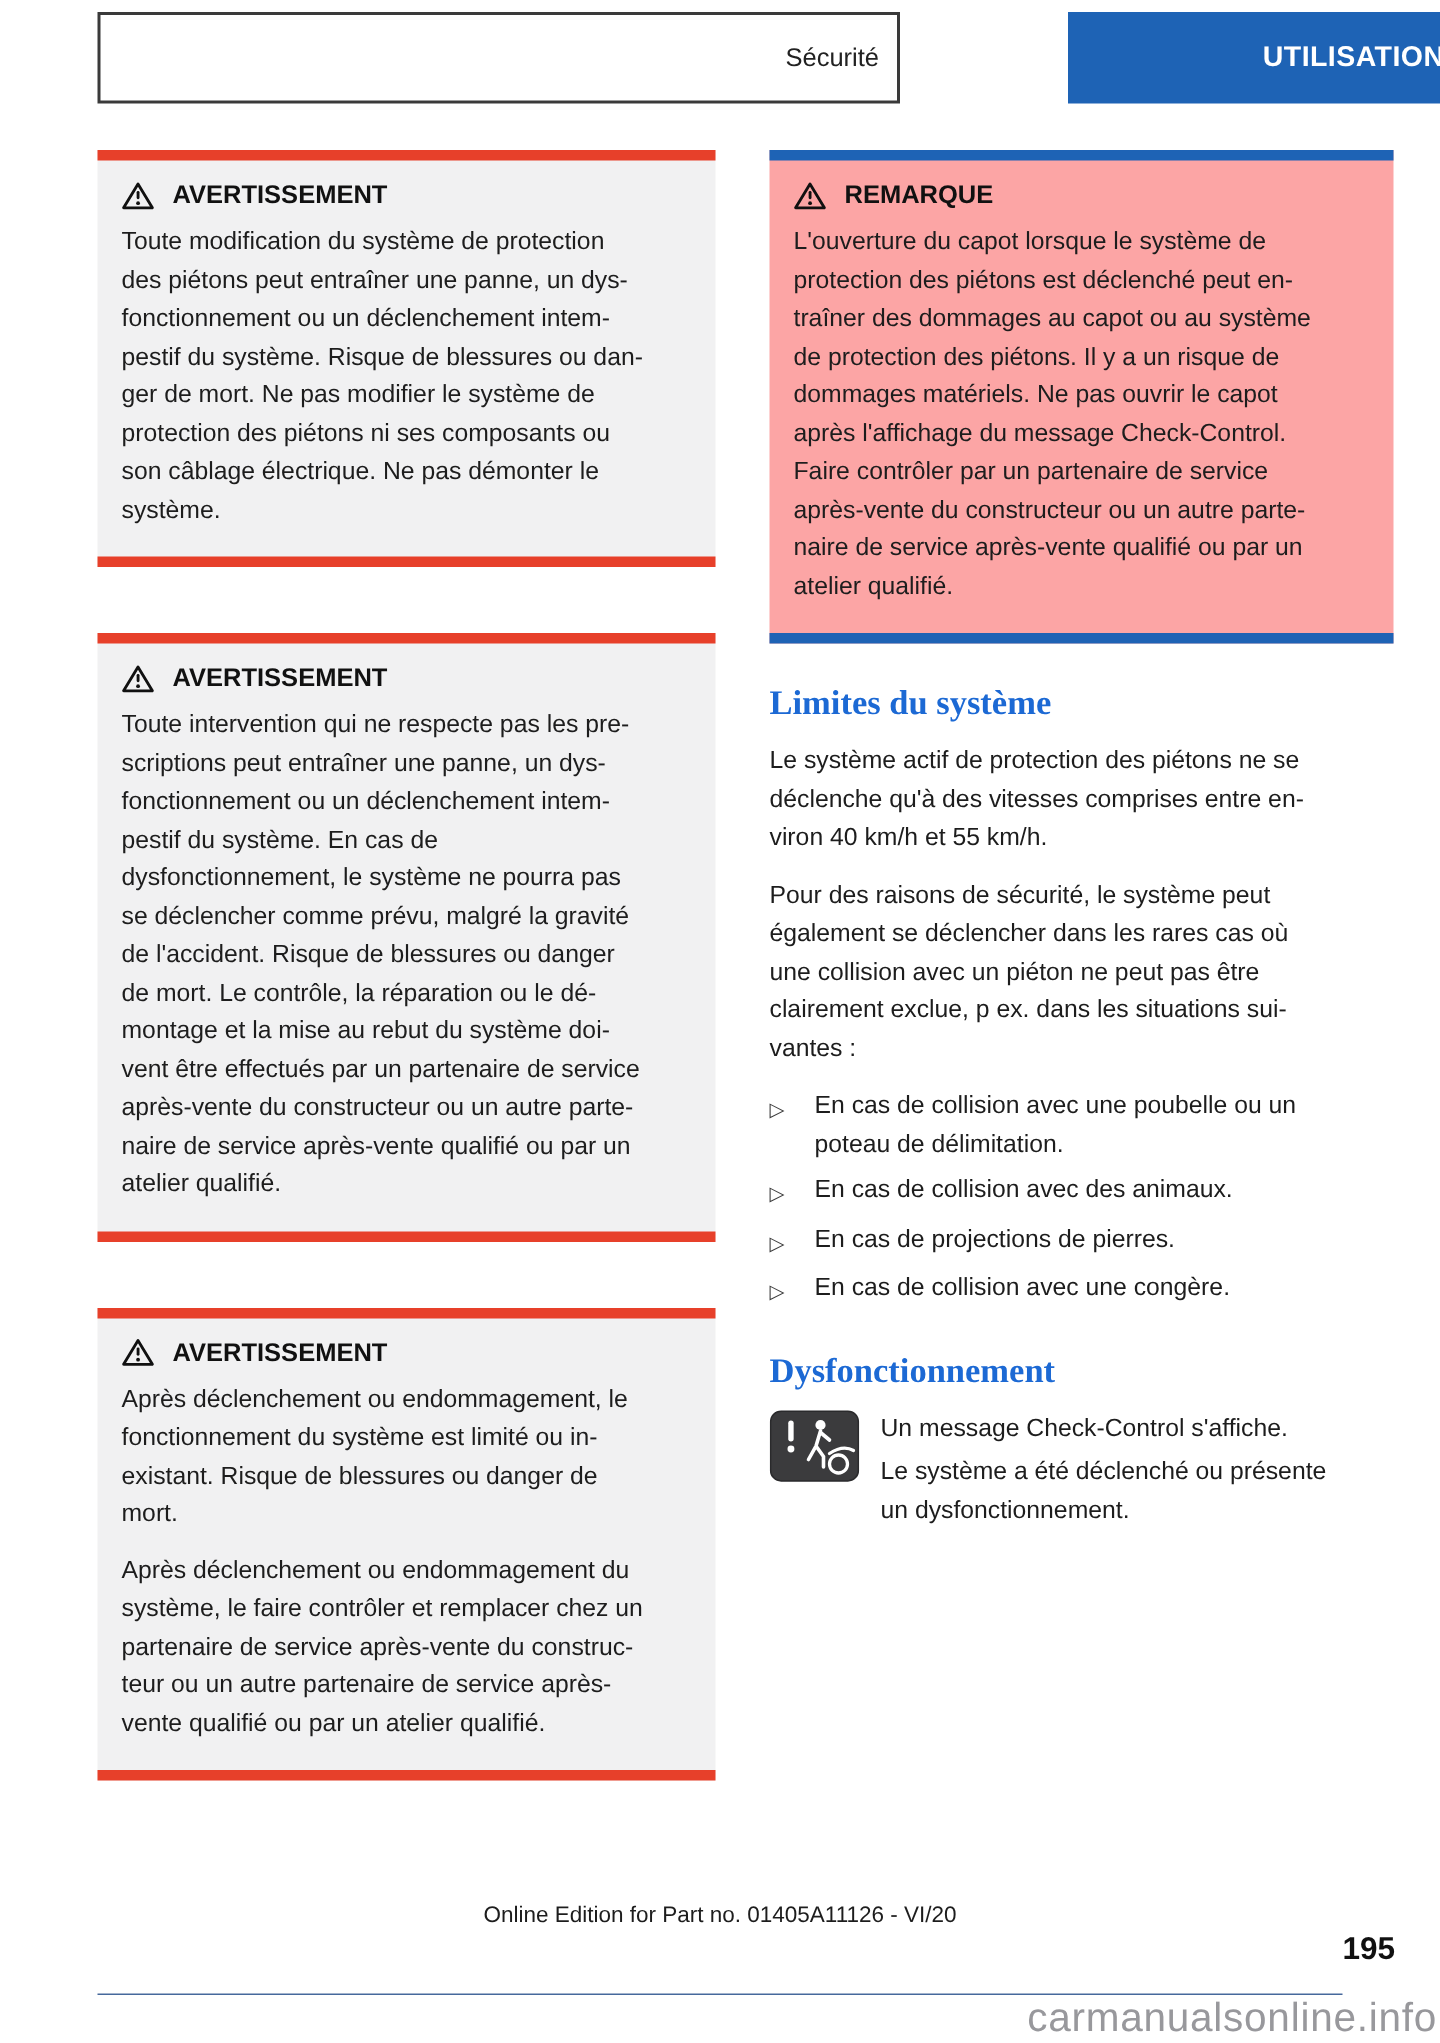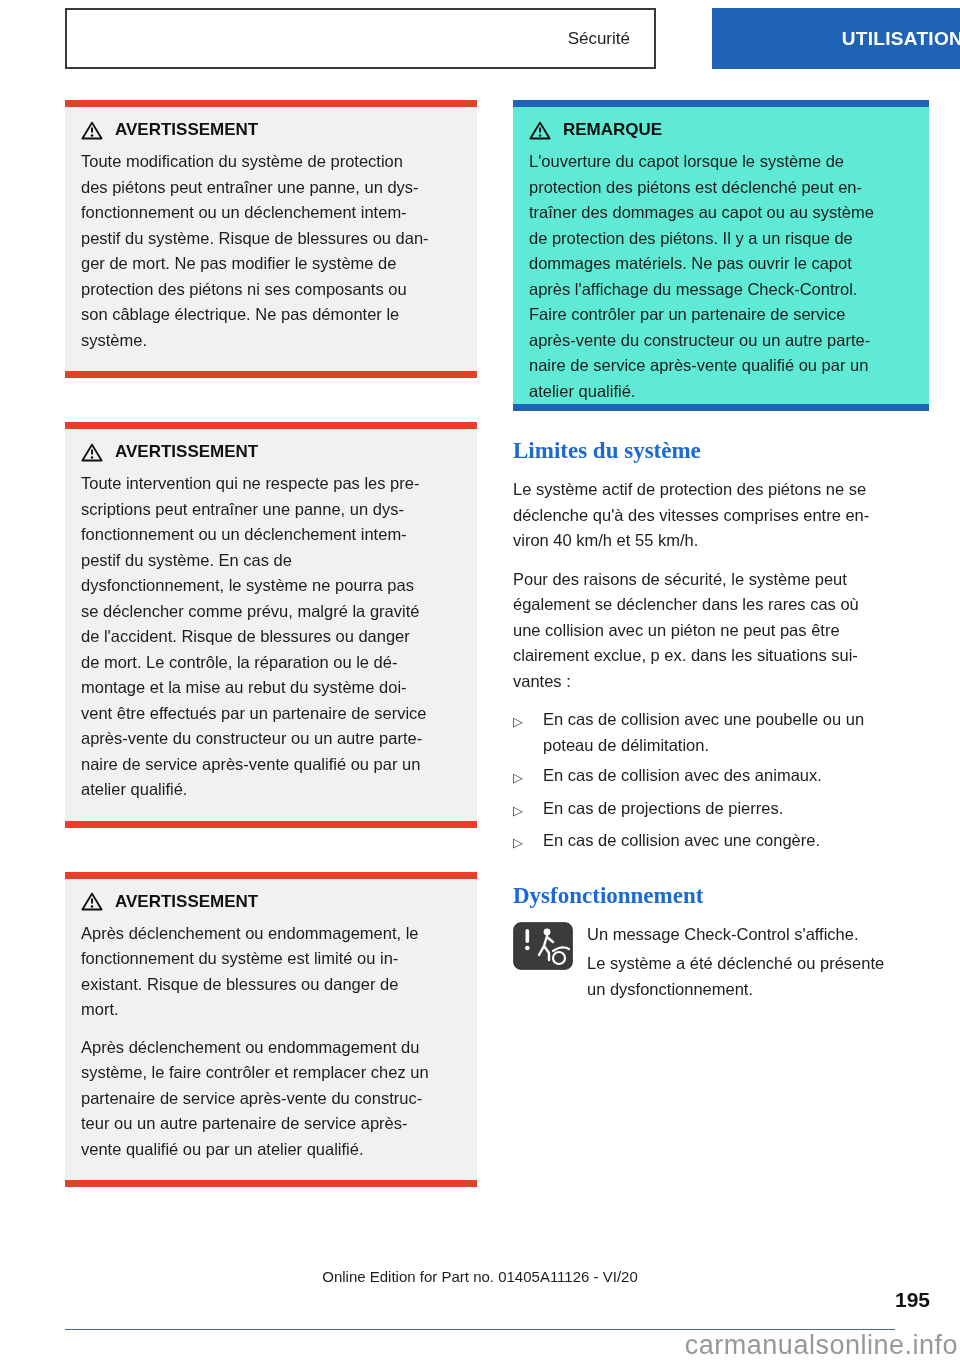--- a/index.html
+++ b/index.html
@@ -11,24 +11,24 @@
   html,body{background:#ffffff;}
   body{
     width:960px;height:1362px;
     font-family:"Liberation Sans","DejaVu Sans",sans-serif;
     color:#1d1d1d;position:relative;overflow:hidden;
   }
   .page{position:relative;width:960px;height:1362px;}
 
   
   .header-box{
-    position:absolute;left:65px;top:8px;width:591px;height:61px;
+    position:absolute;left:65px;top:8px;width:535px;height:61px;
     border:2px solid #3a3a3a;
     display:flex;align-items:center;justify-content:flex-end;
-    padding-right:24px;font-size:17px;color:#222;
+    padding-right:12px;font-size:17px;color:#222;
   }
   .header-chapter{
     position:absolute;left:669px;top:8px;width:264px;height:61px;
     background:var(--brand-blue);color:#ffffff;
     display:flex;align-items:center;justify-content:flex-end;
     padding-right:13px;font-size:19px;font-weight:bold;letter-spacing:.3px;margin-left:43px;
   }
 
   
   .col{position:absolute;top:100px;}
@@ -36,24 +36,24 @@
   .col-right{left:513px;width:416px;}
 
   
   .alert-box{
     background:#f1f1f2;
     border-top:7px solid var(--alert-red);
     border-bottom:7px solid var(--alert-red);
     padding:13px 16px 18px;margin-bottom:44px;
   }
   .note-box{
-    background:#5eead4;
+    background:#fca5a5;
     border-top:7px solid var(--brand-blue);
     border-bottom:7px solid var(--brand-blue);
-    padding:13px 16px 0;margin-bottom:8px;
+    padding:13px 16px 18px;margin-bottom:8px;
   }
   .box-title{
     display:flex;align-items:center;gap:12px;
     font-weight:bold;font-size:17px;margin-bottom:9px;color:#111;
   }
   .box-title svg{flex:0 0 auto;display:block;}
   .box-text{font-size:16.5px;line-height:25.5px;white-space:pre-line;}
   .box-text + .box-text{margin-top:12px;}
 
   

